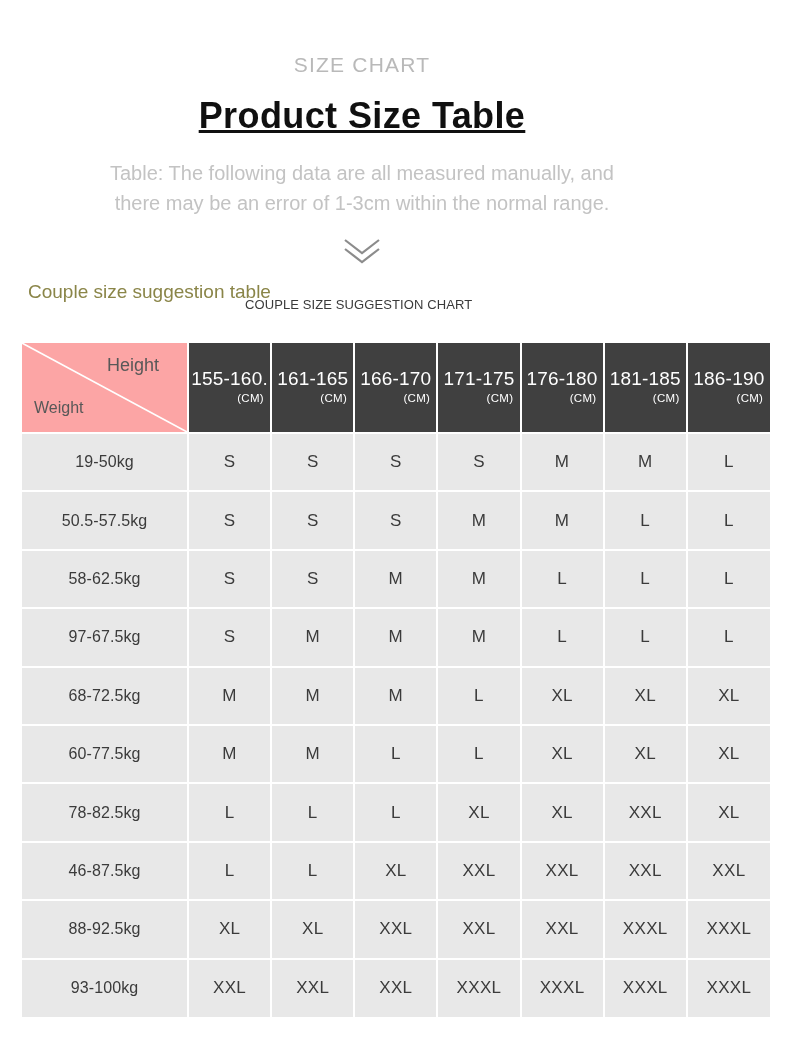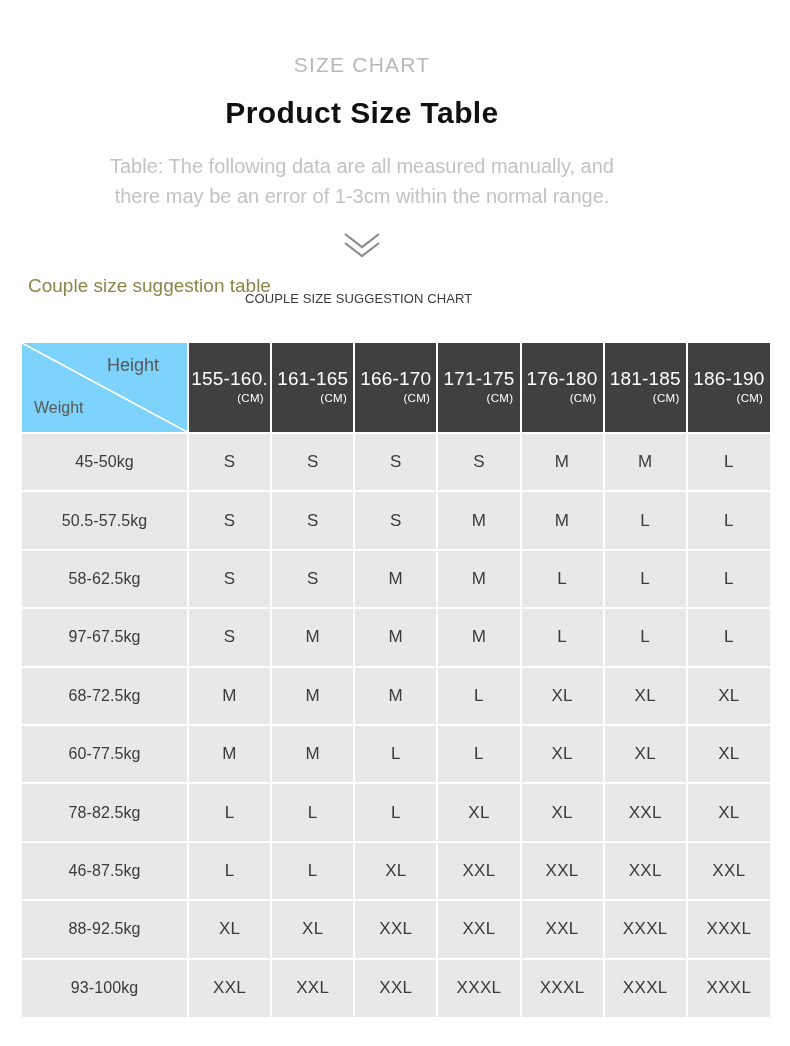--- a/index.html
+++ b/index.html
@@ -21,24 +21,25 @@
   
   .masthead { padding-top: 54px; text-align: center; }
   .eyebrow {
     font-size: 21px;
     color: #b9b9b9;
     letter-spacing: 1.2px;
     line-height: 1;
   }
   .main-title {
     margin-top: 21px;
-    font-size: 30px;
+    font-size: 36px;
     color: #101010;
     letter-spacing: 0.4px;
     line-height: 1.1;
+    text-decoration: underline;
   }
   .note {
     margin-top: 22px;
     font-size: 20px;
     color: #c3c3c3;
     line-height: 1.52;
   }
   .note div { white-space: nowrap; }
 
   .chevron-wrap {
@@ -113,21 +114,21 @@
     font-size: 11.5px;
     line-height: 1.5;
     letter-spacing: 0.3px;
     display: block;
     padding-left: 42px;
   }
 
   
   th.corner {
     position: relative;
-    background: #7dd3fc;
+    background: #fca5a5;
     padding: 0;
     overflow: hidden;
   }
   th.corner .diag {
     position: absolute;
     left: 0; top: 0;
     width: 100%; height: 100%;
     display: block;
   }
   th.corner .lbl-height {
@@ -240,21 +241,21 @@
             <span class="hdr-unit">(CM)</span>
           </th>
           <th>
             <span class="hdr-range">186-190</span>
             <span class="hdr-unit">(CM)</span>
           </th>
         </tr>
       </thead>
       <tbody id="table-body">
           <tr>
-            <td class="weight-cell">45-50kg</td>
+            <td class="weight-cell">19-50kg</td>
             <td>S</td>
             <td>S</td>
             <td>S</td>
             <td>S</td>
             <td>M</td>
             <td>M</td>
             <td>L</td>
           </tr>
           <tr>
             <td class="weight-cell">50.5-57.5kg</td>

